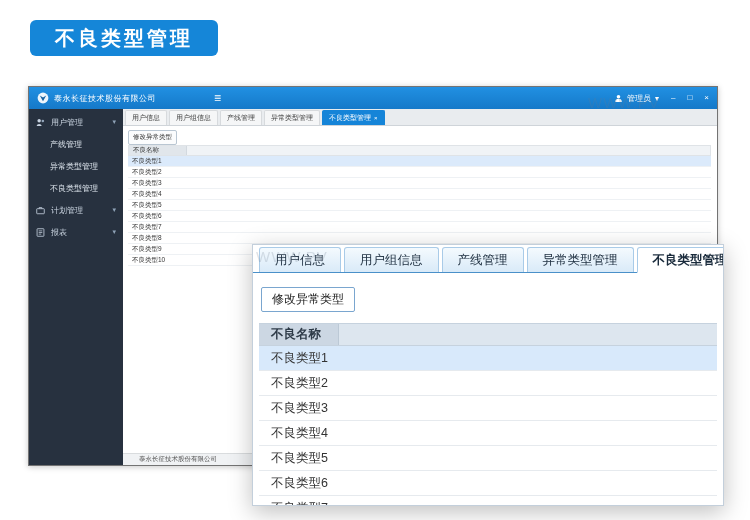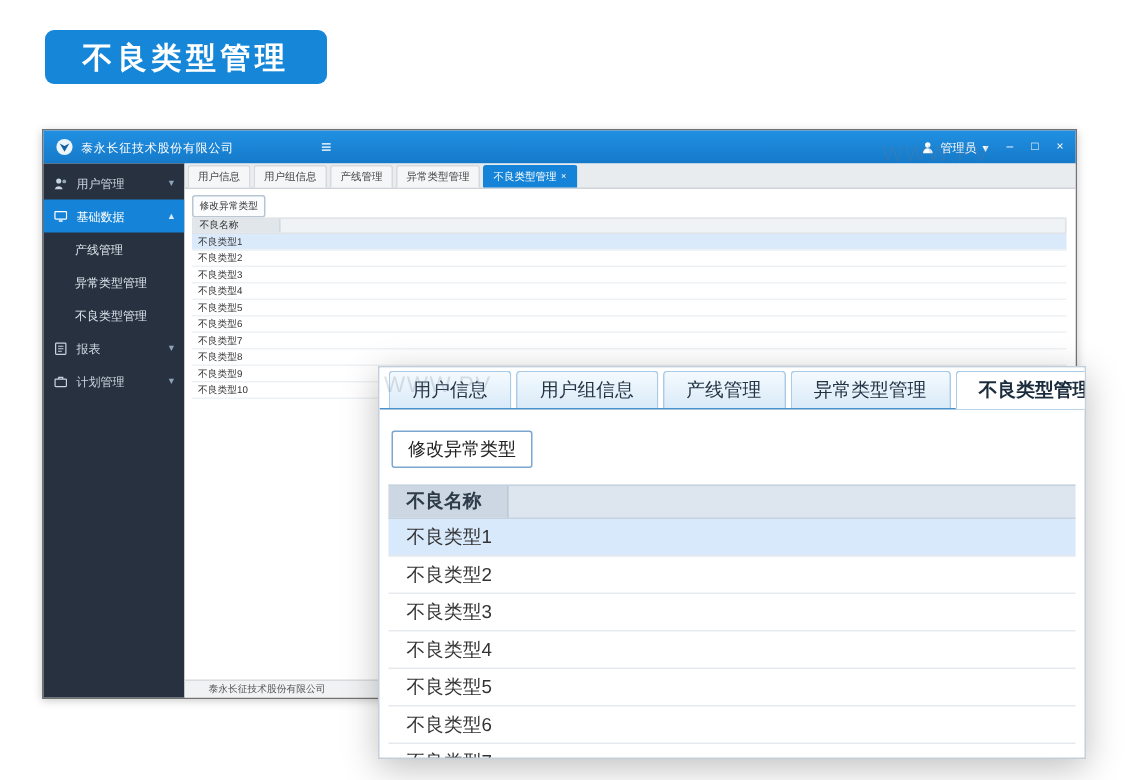--- a/index.html
+++ b/index.html
@@ -191,61 +191,51 @@
       <span class="ico">
         <svg width="9" height="9" viewBox="0 0 10 10">
             <circle cx="3.5" cy="3" r="1.9" fill="#c9d4e2"></circle>
             <path d="M0.6 9 a3 3 0 0 1 5.8 0 z" fill="#c9d4e2"></path>
             <circle cx="7.6" cy="3.3" r="1.4" fill="#93a6ba"></circle>
           </svg>
       </span>
       <span>用户管理</span>
       <span class="caret">▾</span>
     </div>
-    <div class="side-item parent active">
+    <div class="side-item child">
+      <span>产线管理</span>
+    </div>
+    <div class="side-item child">
+      <span>异常类型管理</span>
+    </div>
+    <div class="side-item child">
+      <span>不良类型管理</span>
+    </div>
+    <div class="side-item parent">
       <span class="ico">
         <svg width="9" height="9" viewBox="0 0 10 10">
-            <rect x="0.7" y="1.2" width="8.6" height="5.6" rx="0.6" fill="none" stroke="#ffffff" stroke-width="0.9"></rect>
-            <rect x="3.6" y="7.6" width="2.8" height="1.1" fill="#ffffff"></rect>
+            <rect x="0.8" y="3" width="8.4" height="5.6" rx="0.6" fill="none" stroke="#c9d4e2" stroke-width="0.9"></rect>
+            <path d="M3.5 3 v-1.2 h3 v1.2" fill="none" stroke="#c9d4e2" stroke-width="0.9"></path>
           </svg>
       </span>
-      <span>基础数据</span>
-      <span class="caret">▴</span>
-    </div>
-    <div class="side-item child">
-      <span>产线管理</span>
-    </div>
-    <div class="side-item child">
-      <span>异常类型管理</span>
-    </div>
-    <div class="side-item child">
-      <span>不良类型管理</span>
+      <span>计划管理</span>
+      <span class="caret">▾</span>
     </div>
     <div class="side-item parent">
       <span class="ico">
         <svg width="9" height="9" viewBox="0 0 10 10">
             <rect x="1.2" y="0.8" width="7.6" height="8.4" rx="0.6" fill="none" stroke="#c9d4e2" stroke-width="0.9"></rect>
             <line x1="3" y1="3.2" x2="7" y2="3.2" stroke="#c9d4e2" stroke-width="0.8"></line>
             <line x1="3" y1="5" x2="7" y2="5" stroke="#c9d4e2" stroke-width="0.8"></line>
             <line x1="3" y1="6.8" x2="5.8" y2="6.8" stroke="#c9d4e2" stroke-width="0.8"></line>
           </svg>
       </span>
       <span>报表</span>
       <span class="caret">▾</span>
     </div>
-    <div class="side-item parent">
-      <span class="ico">
-        <svg width="9" height="9" viewBox="0 0 10 10">
-            <rect x="0.8" y="3" width="8.4" height="5.6" rx="0.6" fill="none" stroke="#c9d4e2" stroke-width="0.9"></rect>
-            <path d="M3.5 3 v-1.2 h3 v1.2" fill="none" stroke="#c9d4e2" stroke-width="0.9"></path>
-          </svg>
-      </span>
-      <span>计划管理</span>
-      <span class="caret">▾</span>
-    </div>
   </nav>
 
   <div class="tabstrip">
     <div class="tab">
         <span>用户信息</span>
       </div>
     <div class="tab">
         <span>用户组信息</span>
       </div>
     <div class="tab">

